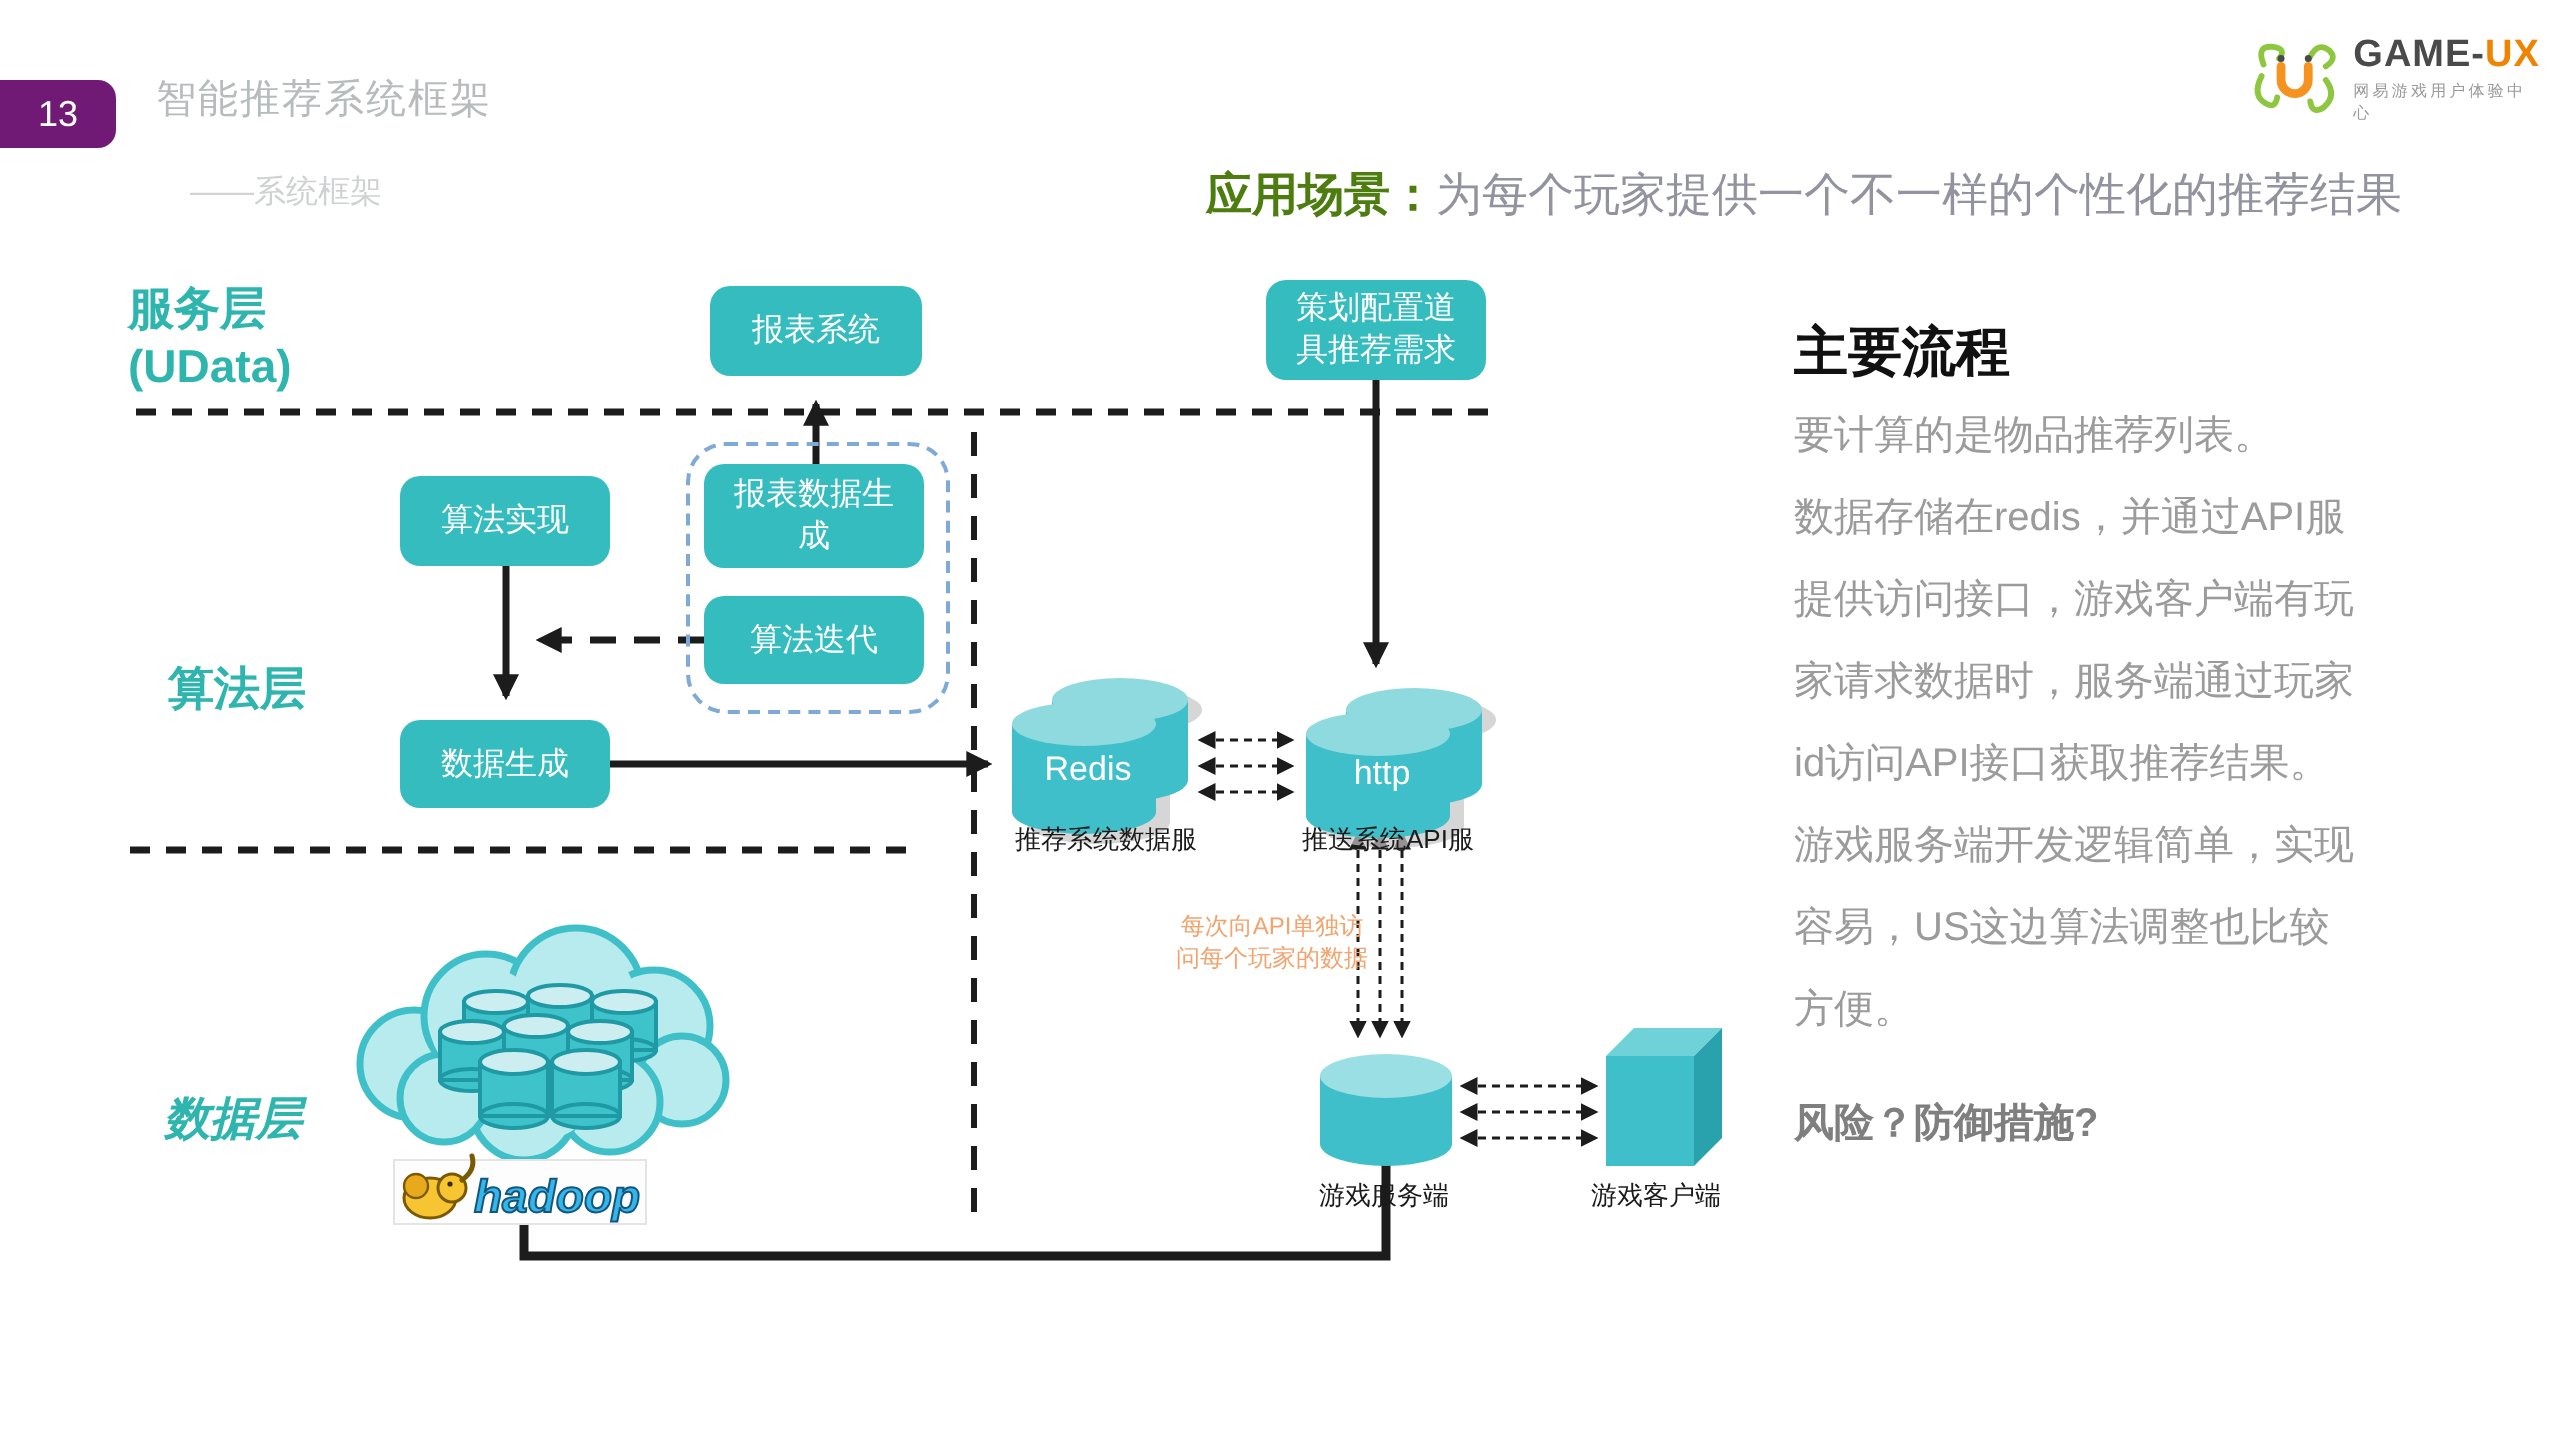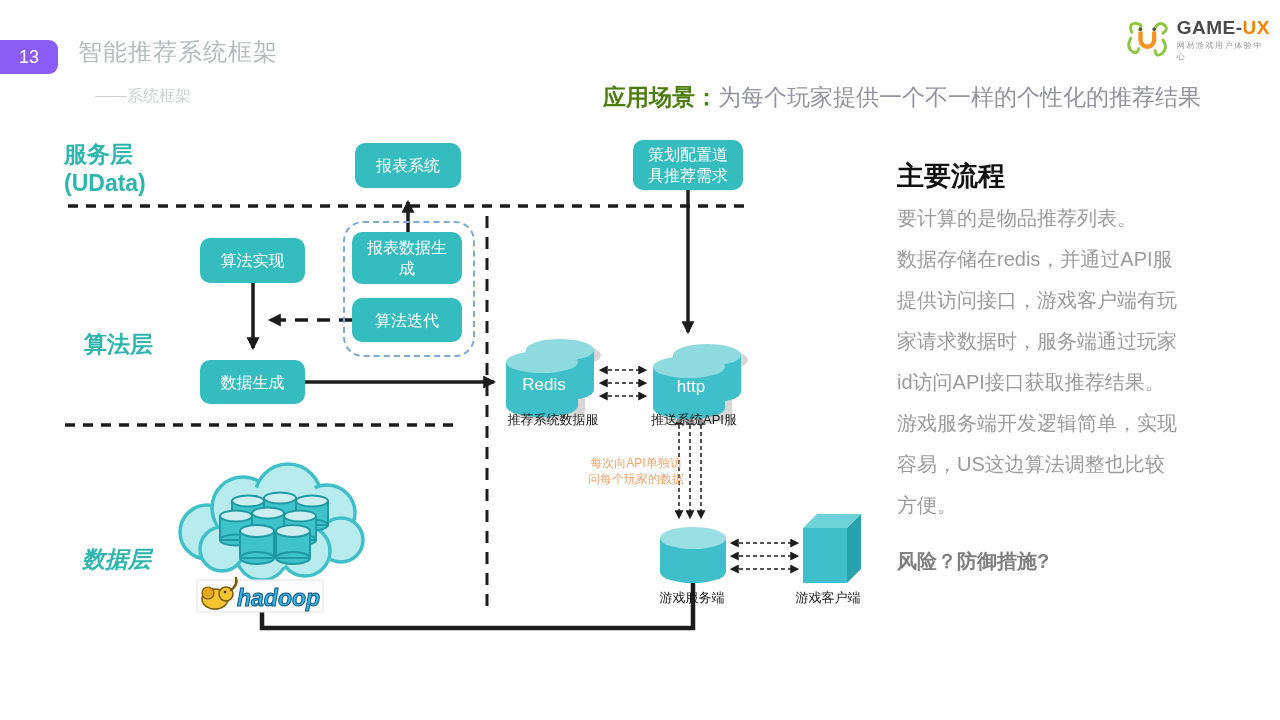--- a/index.html
+++ b/index.html
@@ -2,24 +2,24 @@
 <html><head>
 <meta charset="utf-8">
 <style>
   html,body{margin:0;padding:0;background:#fff;}
   #slide{position:relative;width:1280px;height:720px;background:#ffffff;overflow:hidden;
          font-family:"Liberation Sans","DejaVu Sans",sans-serif;}
   .abs{position:absolute;}
   .pre{white-space:pre-line;}
 
   
-  .page-badge{left:0;top:40px;width:58px;height:34px;background:#8b5cf6;color:#fff;
+  .page-badge{left:0;top:40px;width:58px;height:34px;background:#701a75;color:#fff;
     border-radius:0 9px 9px 0;display:flex;align-items:center;justify-content:center;
     font-size:18px;}
-  .slide-title{left:78px;top:36px;font-size:24px;color:#b6bcbc;letter-spacing:1px;}
+  .slide-title{left:78px;top:36px;font-size:20px;color:#b6bcbc;letter-spacing:1px;}
   .slide-subtitle{left:95px;top:86px;font-size:16px;color:#cfd2d2;}
 
   
   .logo{left:1124px;top:14px;width:146px;height:52px;display:flex;align-items:center;justify-content:flex-end;}
   .logo-text{margin-left:6px;}
   .logo-brand{font-size:19px;font-weight:bold;color:#4a4a4a;letter-spacing:.5px;line-height:20px;}
   .logo-brand .accent{color:#f08300;}
   .logo-caption{font-size:8px;color:#9a9a9a;letter-spacing:1.6px;margin-top:2px;}
 
   

